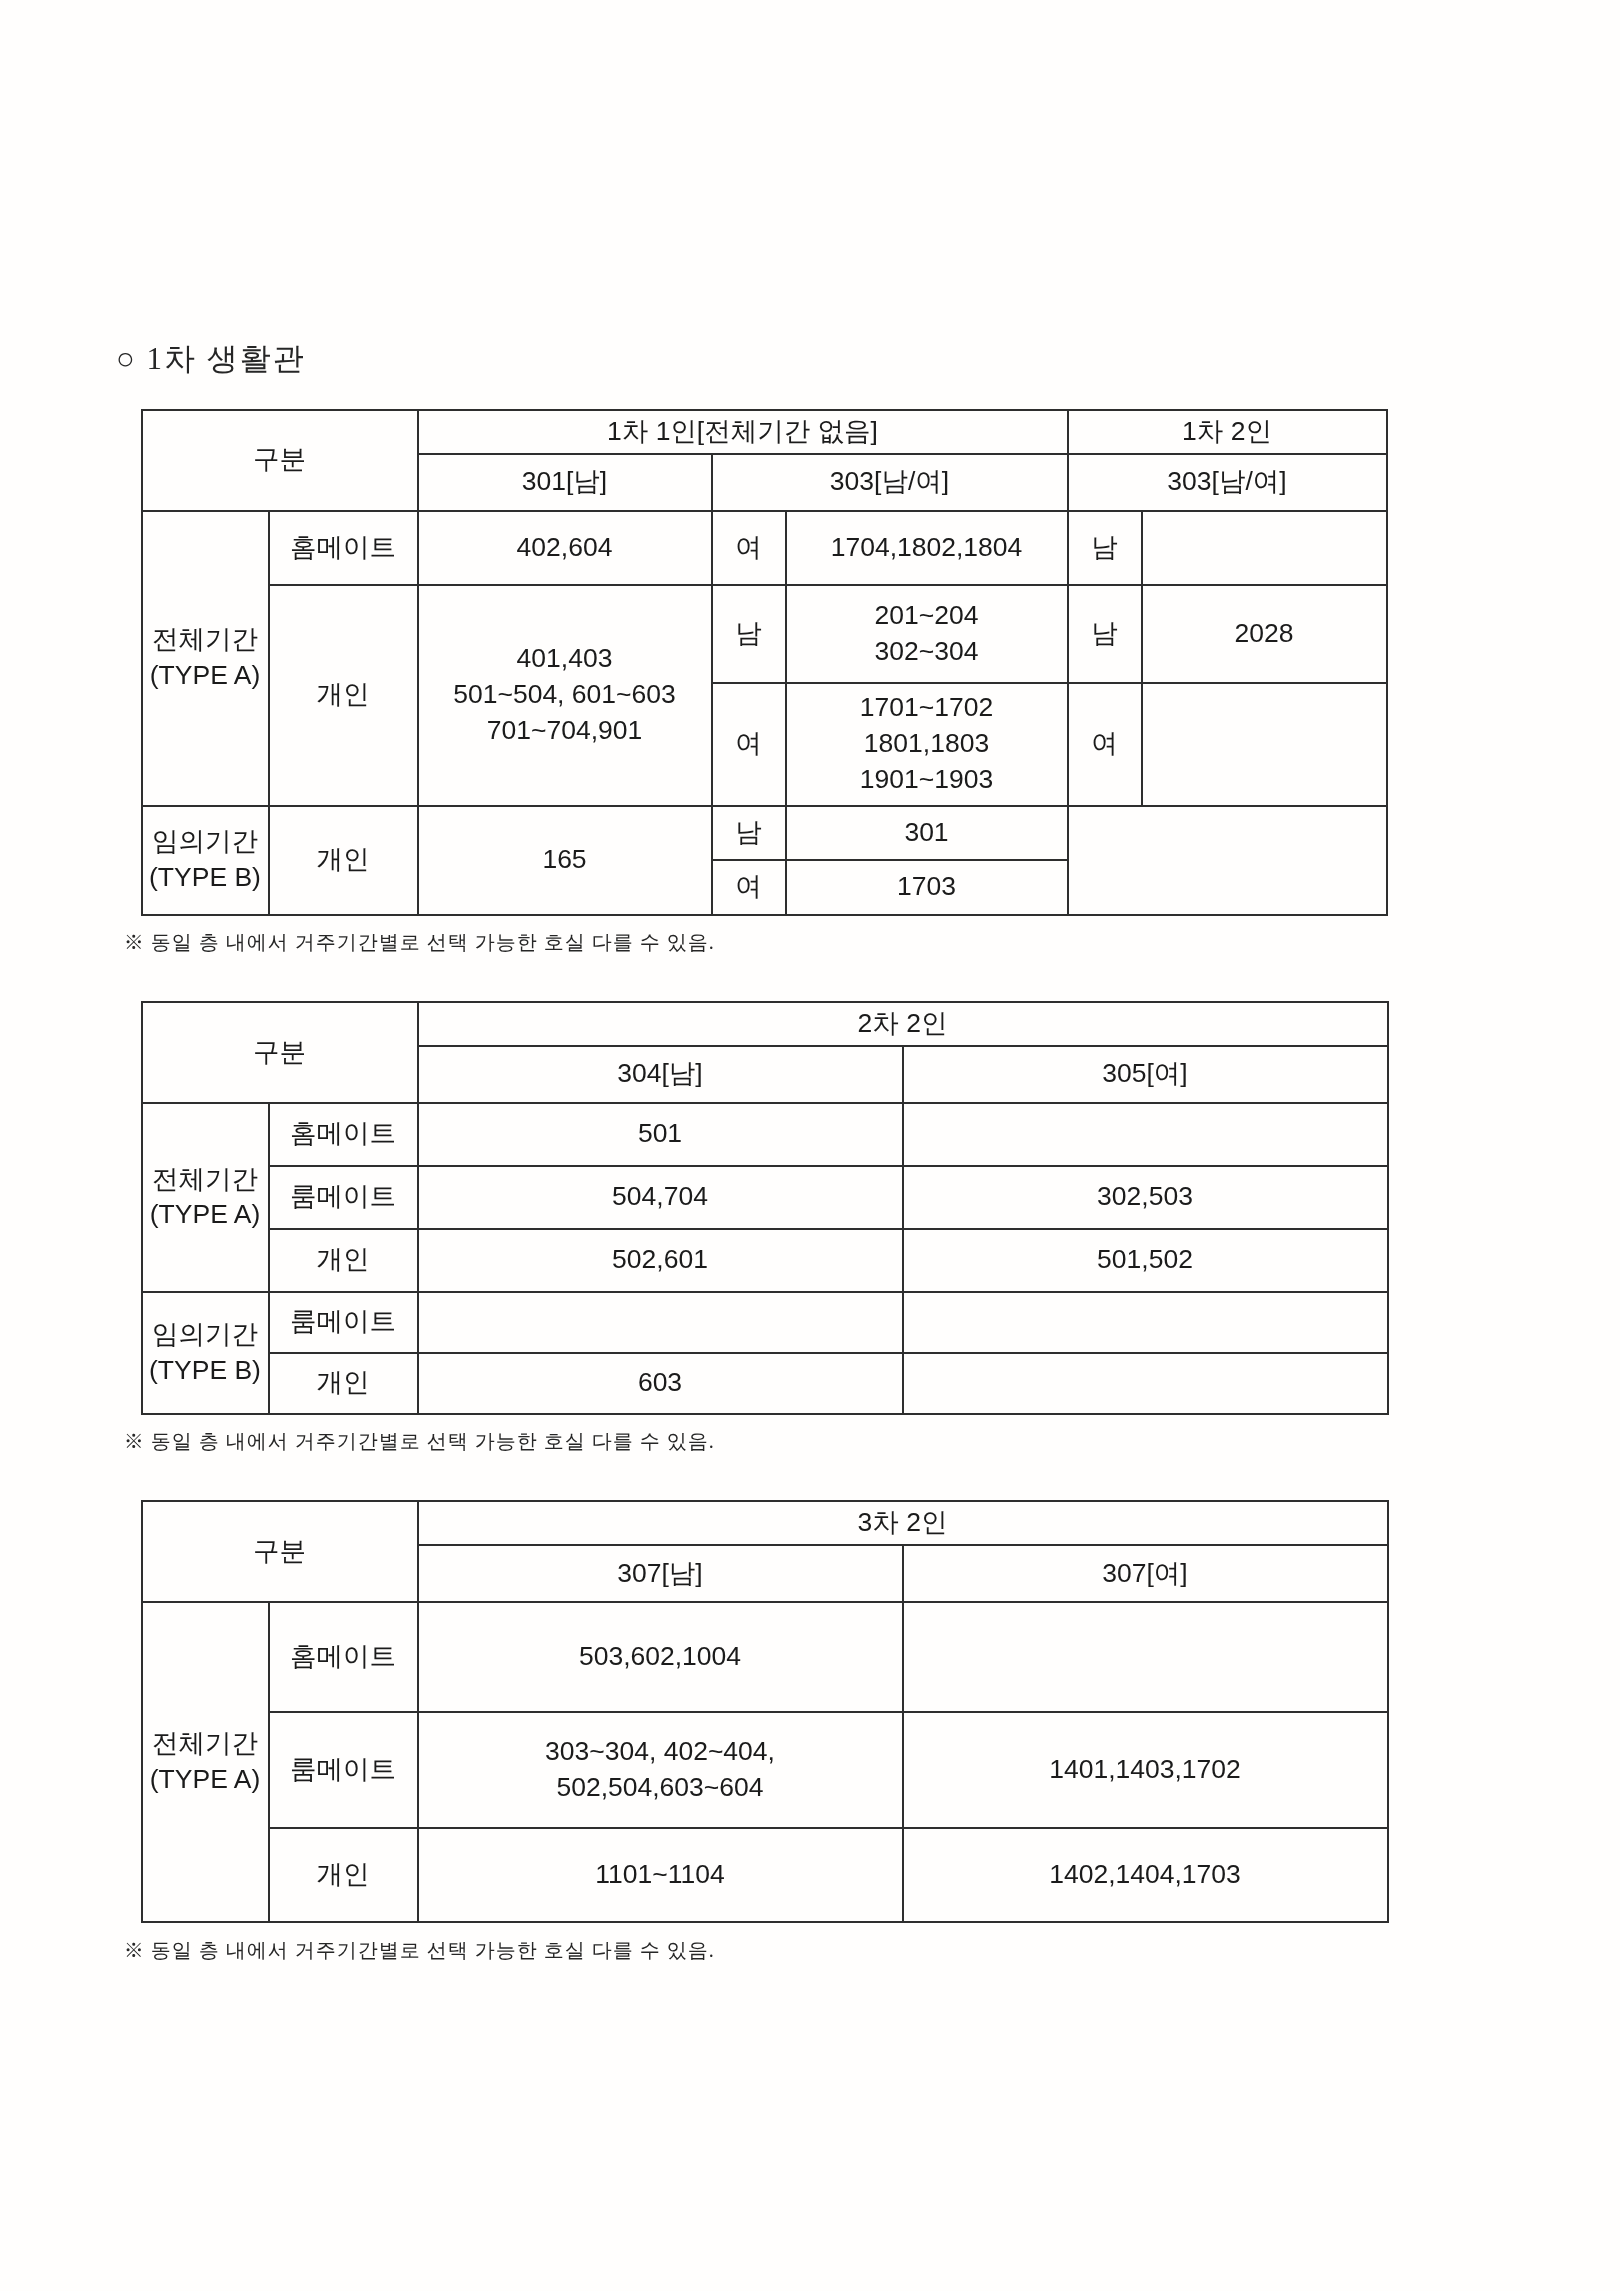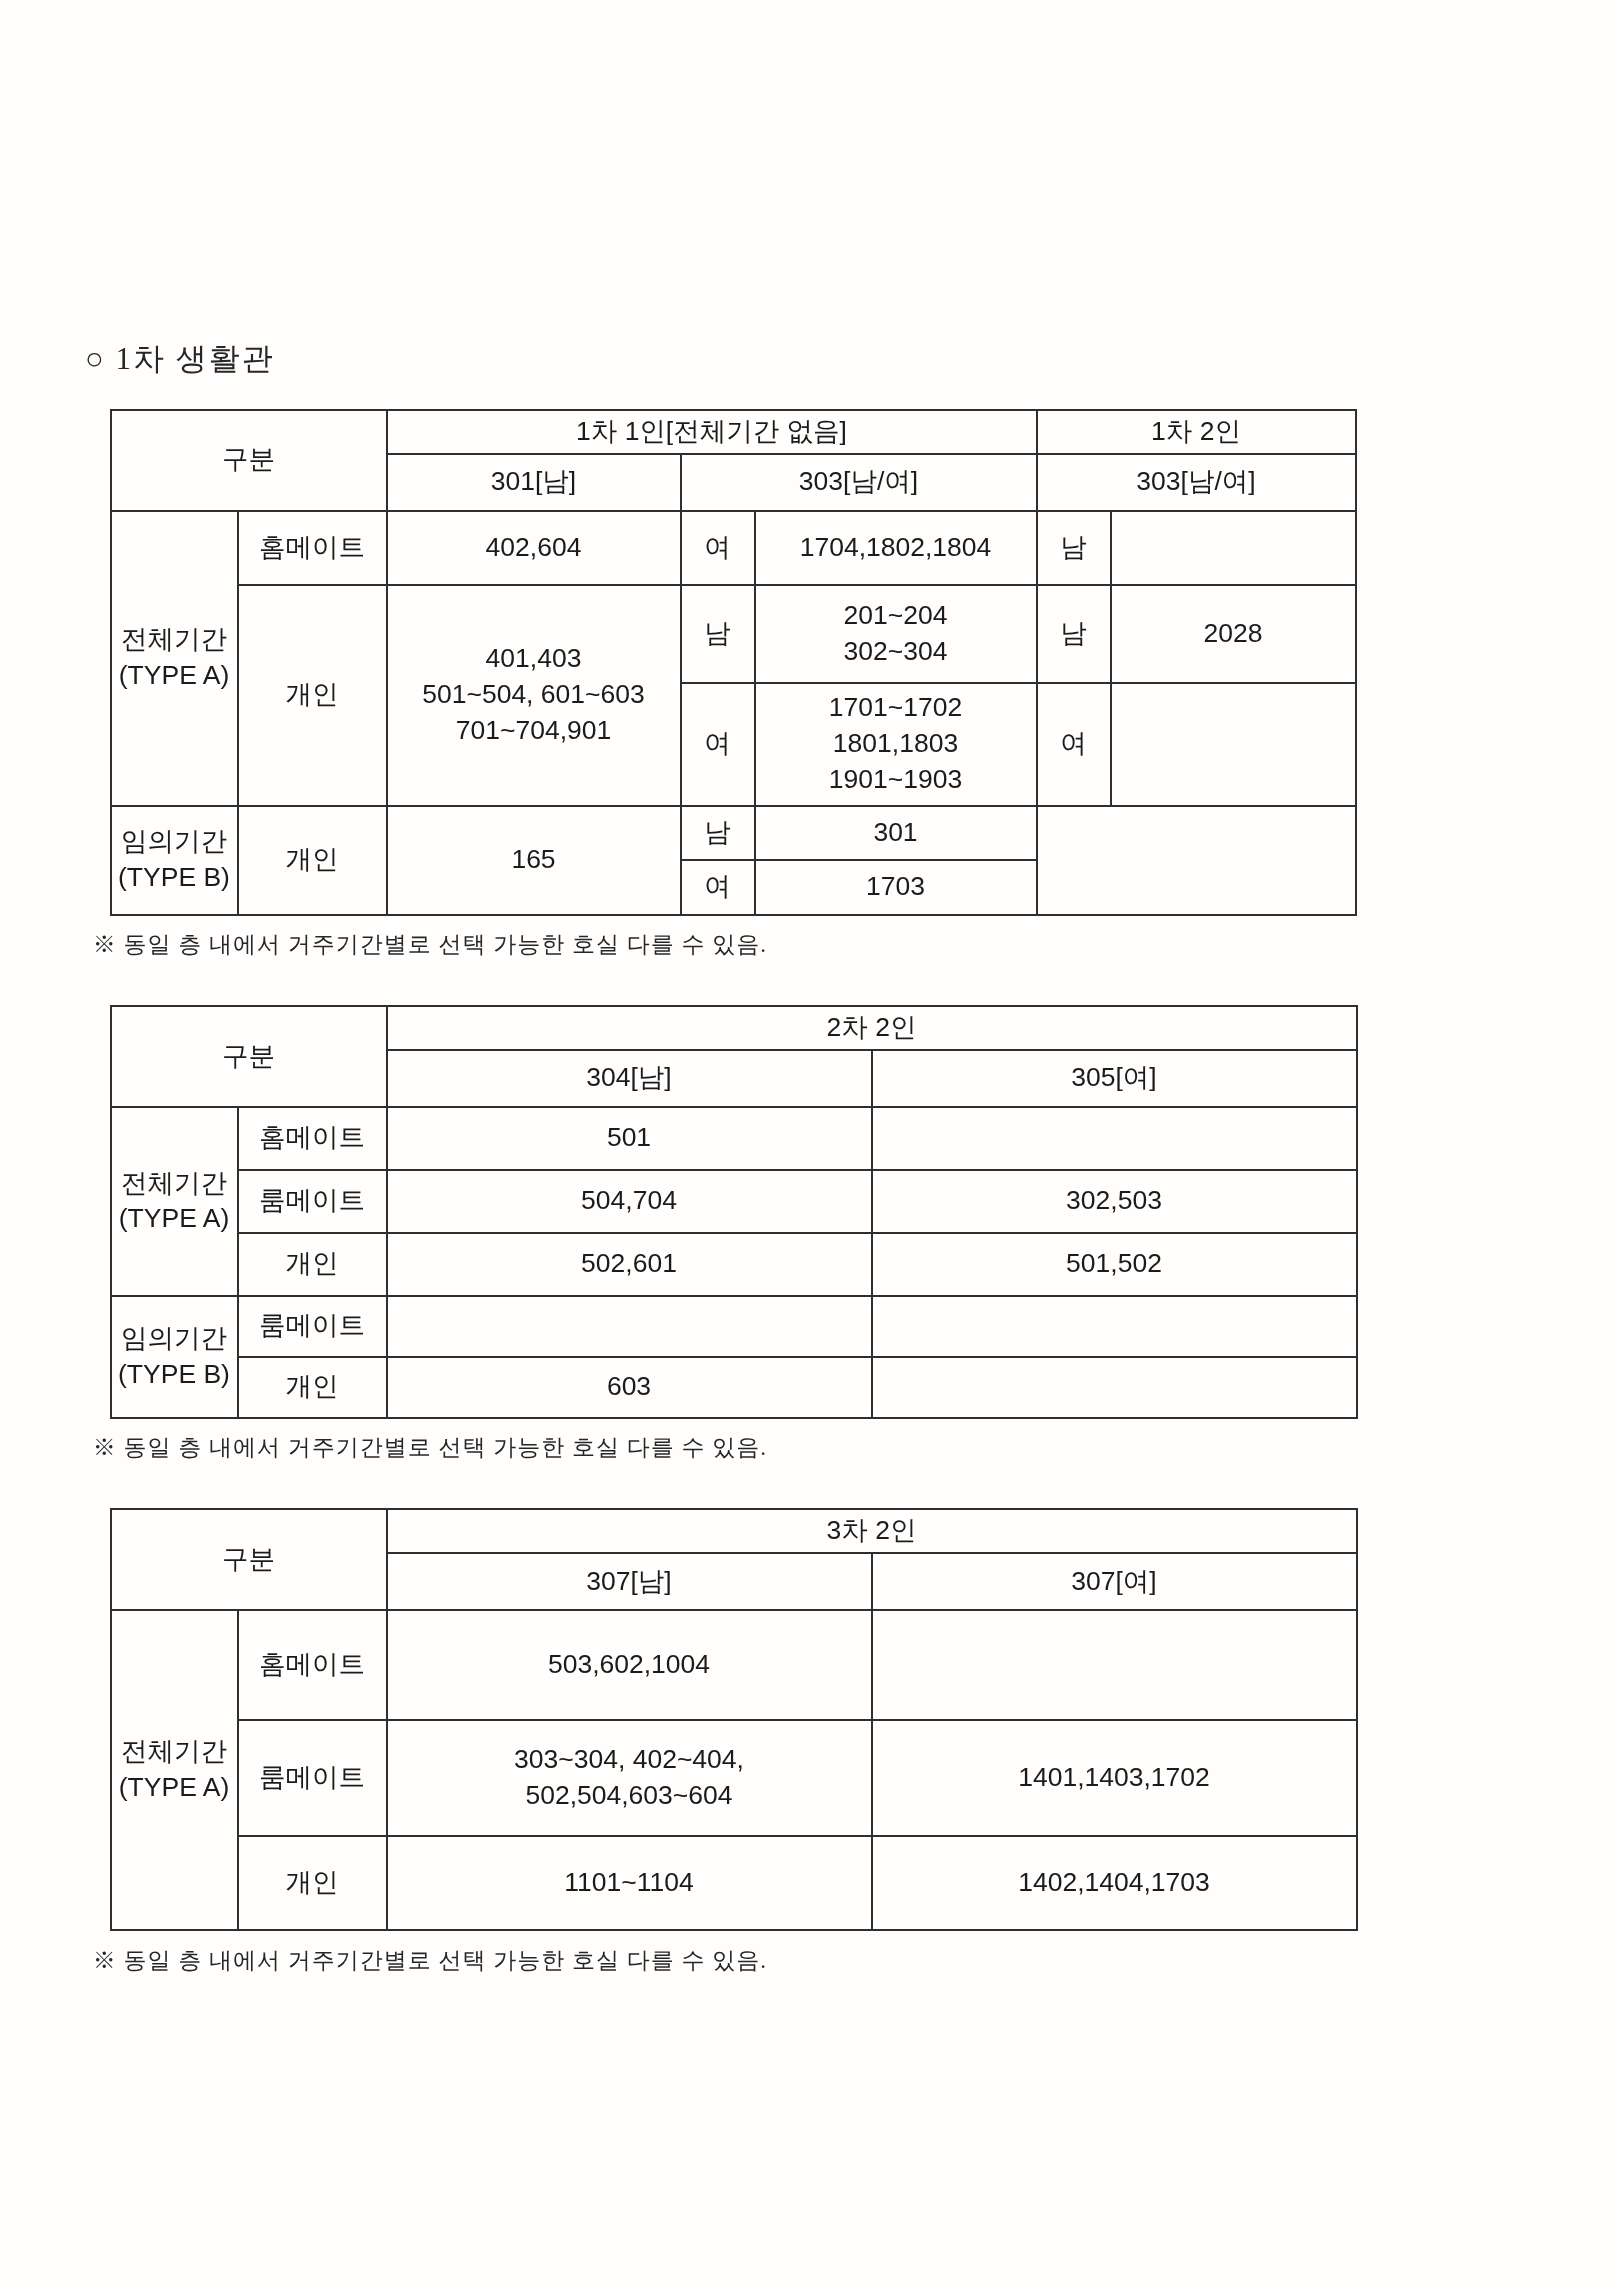--- a/index.html
+++ b/index.html
@@ -6,21 +6,21 @@
   html, body { background: #ffffff; }
   body {
     width: 1620px; height: 2292px;
     font-family: "Liberation Sans", sans-serif;
     color: #1e1e1e;
     position: relative;
   }
   .page {
     width: 1620px; height: 2292px;
     background: #fffefd;
-    padding: 338px 186px 0 85px;
+    padding: 338px 186px 0 116px;
   }
   .block + .block { margin-top: 45px; }
   .heading {
     font-family: "Liberation Serif", serif;
     font-weight: 500;
     font-size: 31px;
     letter-spacing: 2px;
     color: #262626;
   }
   table {
@@ -35,21 +35,21 @@
     vertical-align: middle;
     font-size: 26.5px;
     line-height: 1.35;
     color: #1b1b1b;
     white-space: pre-line;
     padding: 2.9px 5.9px;
     font-family: "Liberation Sans", sans-serif;
   }
   .note {
     font-family: "Liberation Serif", serif;
-    font-size: 23px;
+    font-size: 20px;
     letter-spacing: 1px;
     color: #262626;
     margin: 13.7px 0 0 7.8px;
   }
   
   .t1 .r1 { height: 41px; }
   .t1 .r2 { height: 57px; }
   .t1 .r3 { height: 74px; }
   .t1 .r4 { height: 98px; }
   .t1 .r5 { height: 123px; }

